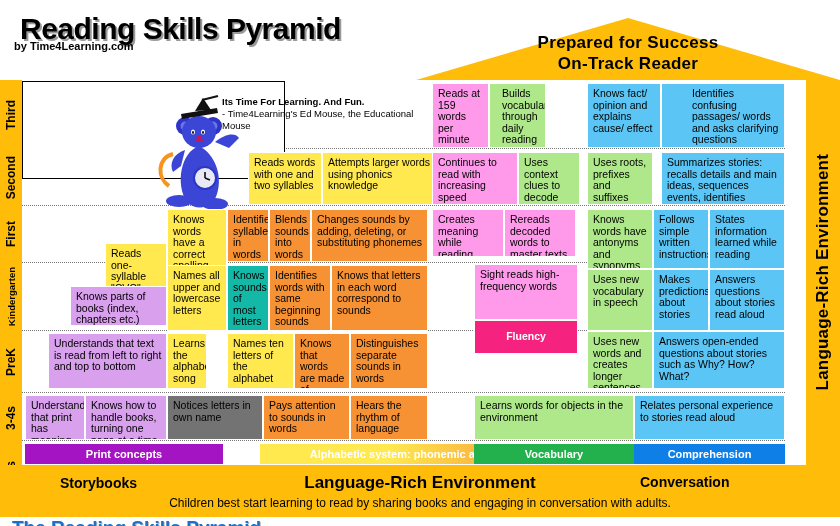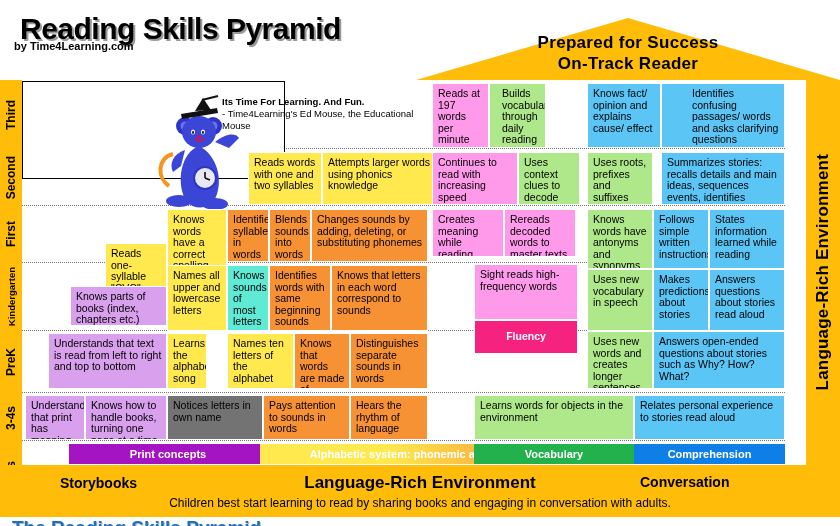--- a/index.html
+++ b/index.html
@@ -173,21 +173,21 @@
     <path d="M44 54 C26 60 20 92 32 110 C42 120 58 116 62 102 C68 84 60 62 44 54 Z" fill="#3B45D6"></path>
     <ellipse cx="50" cy="86" rx="11" ry="11" fill="#E9E9F6" stroke="#2D34C8" stroke-width="2"></ellipse>
     <path d="M50 86 L50 80 M50 86 L55 88" stroke="#111" stroke-width="1.6"></path>
     <path d="M30 58 C18 62 14 72 18 80 L26 74 Z" fill="#3B45D6"></path>
     <path d="M60 50 C70 42 80 40 84 46 L74 56 Z" fill="#3B45D6"></path>
     <ellipse cx="24" cy="109" rx="13" ry="6" fill="#3B45D6"></ellipse>
     <ellipse cx="60" cy="112" rx="13" ry="6" fill="#3B45D6"></ellipse>
   </svg>
 
   <div id="cells">
-      <div class="cell" style="left: 432px; top: 83px; width: 57px; height: 65px; background: rgb(255, 154, 234);">Reads at 197 words per minute</div>
+      <div class="cell" style="left: 432px; top: 83px; width: 57px; height: 65px; background: rgb(255, 154, 234);">Reads at 159 words per minute</div>
       <div class="cell" style="left: 489px; top: 83px; width: 57px; height: 65px; background: rgb(174, 232, 138); padding-left: 12px;">Builds vocabulary through daily reading</div>
       <div class="cell" style="left: 587px; top: 83px; width: 74px; height: 65px; background: rgb(91, 198, 245);">Knows fact/ opinion and explains cause/ effect</div>
       <div class="cell" style="left: 661px; top: 83px; width: 124px; height: 65px; background: rgb(91, 198, 245); padding-left: 30px;">Identifies confusing passages/ words and asks clarifying questions</div>
       <div class="cell" style="left: 248px; top: 152px; width: 74px; height: 53px; background: rgb(255, 233, 79);">Reads words with one and two syllables</div>
       <div class="cell" style="left: 322px; top: 152px; width: 114px; height: 53px; background: rgb(255, 233, 79);">Attempts larger words using phonics knowledge</div>
       <div class="cell" style="left: 432px; top: 152px; width: 86px; height: 53px; background: rgb(255, 154, 234);">Continues to read with increasing speed</div>
       <div class="cell" style="left: 518px; top: 152px; width: 62px; height: 53px; background: rgb(174, 232, 138);">Uses context clues to decode new words</div>
       <div class="cell" style="left: 587px; top: 152px; width: 66px; height: 53px; background: rgb(174, 232, 138);">Uses roots, prefixes and suffixes</div>
       <div class="cell" style="left: 661px; top: 152px; width: 124px; height: 53px; background: rgb(91, 198, 245);">Summarizes stories: recalls details and main ideas, sequences events, identifies characters</div>
       <div class="cell" style="left: 105px; top: 243px; width: 62px; height: 53px; background: rgb(255, 233, 79);">Reads one-syllable "CVC" words</div>
@@ -195,21 +195,21 @@
       <div class="cell" style="left: 227px; top: 209px; width: 42px; height: 53px; background: rgb(247, 146, 52);">Identifies syllables in words</div>
       <div class="cell" style="left: 269px; top: 209px; width: 42px; height: 53px; background: rgb(247, 146, 52);">Blends sounds into words</div>
       <div class="cell" style="left: 311px; top: 209px; width: 117px; height: 53px; background: rgb(247, 146, 52);">Changes sounds by adding, deleting, or substituting phonemes</div>
       <div class="cell" style="left: 432px; top: 209px; width: 72px; height: 48px; background: rgb(255, 154, 234);">Creates meaning while reading</div>
       <div class="cell" style="left: 504px; top: 209px; width: 72px; height: 48px; background: rgb(255, 154, 234);">Rereads decoded words to master texts</div>
       <div class="cell" style="left: 587px; top: 209px; width: 66px; height: 60px; background: rgb(174, 232, 138);">Knows words have antonyms and  synonyms</div>
       <div class="cell" style="left: 653px; top: 209px; width: 56px; height: 60px; background: rgb(91, 198, 245);">Follows simple written instructions</div>
       <div class="cell" style="left: 709px; top: 209px; width: 76px; height: 60px; background: rgb(91, 198, 245);">States information learned while reading</div>
       <div class="cell" style="left: 70px; top: 286px; width: 97px; height: 40px; background: rgb(217, 160, 238);">Knows parts of books (index, chapters etc.)</div>
       <div class="cell" style="left: 167px; top: 265px; width: 60px; height: 66px; background: rgb(255, 233, 79);">Names all upper and lowercase letters</div>
-      <div class="cell" style="left: 227px; top: 265px; width: 42px; height: 66px; background: #5eead4;">Knows sounds of most letters</div>
+      <div class="cell" style="left: 227px; top: 265px; width: 42px; height: 66px; background: #14b8a6;">Knows sounds of most letters</div>
       <div class="cell" style="left: 269px; top: 265px; width: 62px; height: 66px; background: rgb(247, 146, 52);">Identifies words with same beginning sounds</div>
       <div class="cell" style="left: 331px; top: 265px; width: 97px; height: 66px; background: rgb(247, 146, 52);">Knows that letters in each word correspond to sounds</div>
       <div class="cell" style="left: 474px; top: 264px; width: 104px; height: 56px; background: rgb(255, 154, 234);">Sight reads high-frequency words</div>
       <div class="cell" style="left: 587px; top: 269px; width: 66px; height: 62px; background: rgb(174, 232, 138);">Uses new vocabulary in speech</div>
       <div class="cell" style="left: 653px; top: 269px; width: 56px; height: 62px; background: rgb(91, 198, 245);">Makes predictions about stories</div>
       <div class="cell" style="left: 709px; top: 269px; width: 76px; height: 62px; background: rgb(91, 198, 245);">Answers questions about stories read aloud</div>
       <div class="cell" style="left: 48px; top: 333px; width: 119px; height: 56px; background: rgb(217, 160, 238);">Understands that text is read from left to right and top to bottom</div>
       <div class="cell" style="left: 167px; top: 333px; width: 40px; height: 56px; background: rgb(255, 233, 79);">Learns the alphabet song</div>
       <div class="cell" style="left: 227px; top: 333px; width: 67px; height: 56px; background: rgb(255, 233, 79);">Names ten letters of the alphabet</div>
       <div class="cell" style="left: 294px; top: 333px; width: 56px; height: 56px; background: rgb(247, 146, 52);">Knows that words are made of sounds</div>
@@ -219,21 +219,21 @@
       <div class="cell" style="left: 653px; top: 331px; width: 132px; height: 58px; background: rgb(91, 198, 245);">Answers open-ended questions about stories such as Why? How? What?</div>
       <div class="cell" style="left: 25px; top: 395px; width: 60px; height: 45px; background: rgb(217, 160, 238);">Understands that print has meaning</div>
       <div class="cell" style="left: 85px; top: 395px; width: 82px; height: 45px; background: rgb(217, 160, 238);">Knows how to handle books, turning one page at a time</div>
       <div class="cell" style="left: 167px; top: 395px; width: 96px; height: 45px; background: #737373;">Notices letters in own name</div>
       <div class="cell" style="left: 263px; top: 395px; width: 87px; height: 45px; background: rgb(247, 146, 52);">Pays attention to sounds in words</div>
       <div class="cell" style="left: 350px; top: 395px; width: 78px; height: 45px; background: rgb(247, 146, 52);">Hears the rhythm of language</div>
       <div class="cell" style="left: 474px; top: 395px; width: 160px; height: 45px; background: rgb(174, 232, 138);">Learns words for objects in the environment</div>
       <div class="cell" style="left: 634px; top: 395px; width: 151px; height: 45px; background: rgb(91, 198, 245);">Relates personal experience to stories read aloud</div>
     </div>
   <div id="catbar">
-      <div class="catbar" style="left: 25px; top: 444px; width: 198px; background: rgb(165, 20, 194); margin-left: 44px;">Print concepts</div>
+      <div class="catbar" style="left: 25px; top: 444px; width: 198px; background: rgb(165, 20, 194);">Print concepts</div>
       <div class="catbar" style="left: 260px; top: 444px; width: 366px; background-image: linear-gradient(90deg, rgb(255, 233, 79) 0%, rgb(255, 233, 79) 35%, rgb(247, 146, 52) 80%, rgb(244, 102, 27) 100%);">Alphabetic system: phonemic awareness / phonics</div>
       <div class="catbar" style="left: 474px; top: 444px; width: 160px; background: rgb(34, 177, 76);">Vocabulary</div>
       <div class="catbar" style="left: 634px; top: 444px; width: 151px; background: rgb(15, 127, 232);">Comprehension</div>
     </div>
 
   <div class="footer"></div>
   <div class="foot-lbl" style="left:60px;top:475px;">Storybooks</div>
   <div class="foot-mid">Language-Rich Environment</div>
   <div class="foot-lbl" style="left:640px;top:474px;">Conversation</div>
   <div class="foot-note">Children best start learning to read by sharing books and engaging in conversation with adults.</div>

